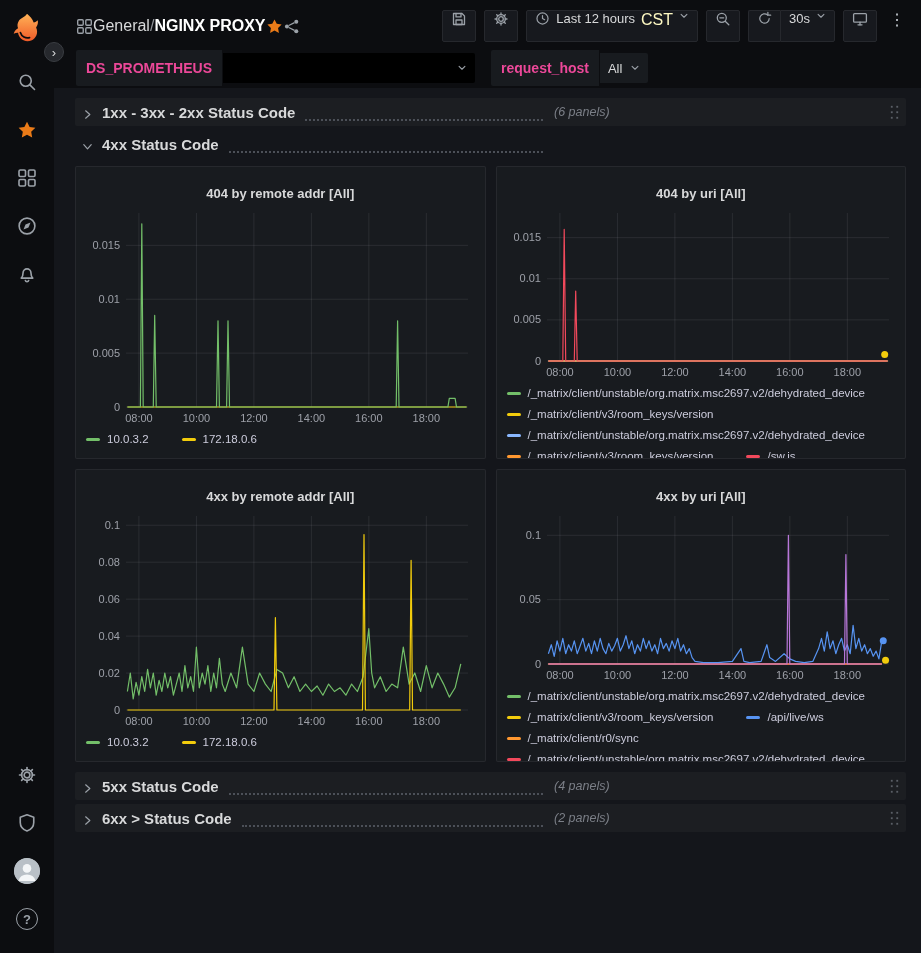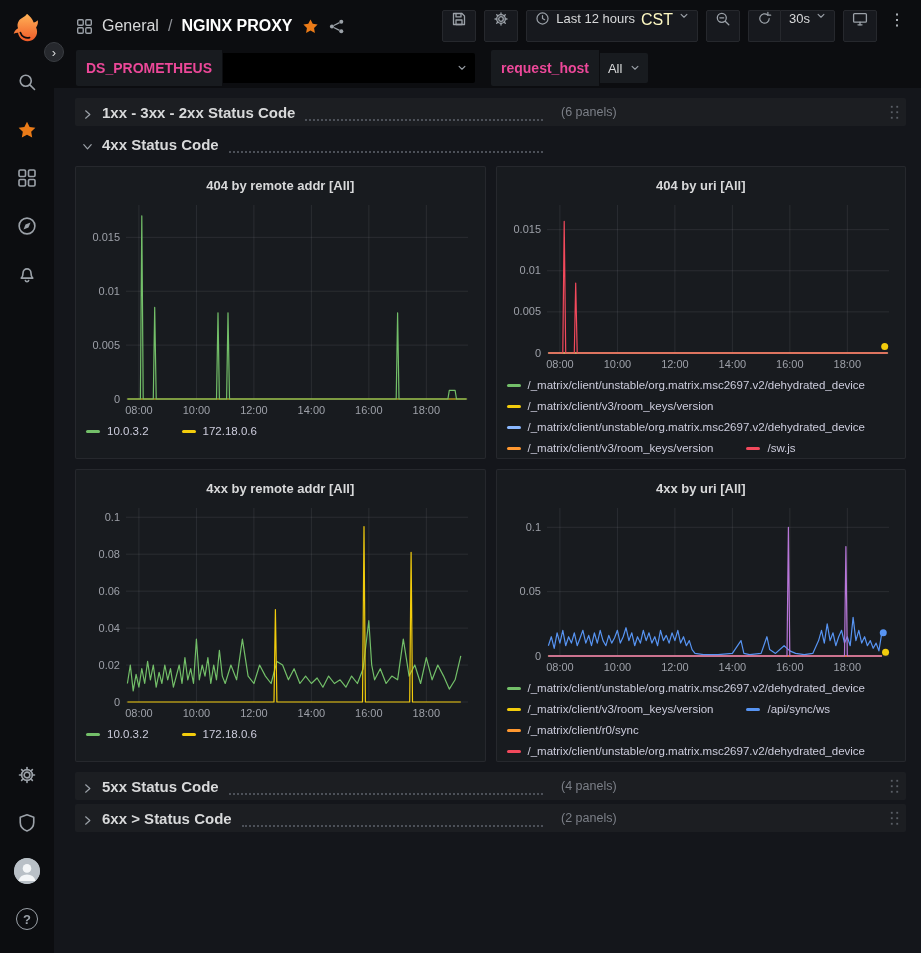--- a/index.html
+++ b/index.html
@@ -18,21 +18,21 @@
   .sidebar-expand{position:absolute;left:44px;top:42px;width:20px;height:20px;border-radius:50%;
     background:#26282d;border:1px solid #3a3d42;color:#d8d9da;font-size:13px;line-height:17px;
     text-align:center;cursor:pointer;z-index:5;padding:0}
   .avatar{width:26px;height:26px;border-radius:50%;overflow:hidden;background:#b9c0c7}
   .help-circle{width:22px;height:22px;border-radius:50%;border:1.6px solid #9ba1a8;color:#9ba1a8;
     font-size:13px;font-weight:700;display:flex;align-items:center;justify-content:center}
 
   
   .main{flex:1;display:flex;flex-direction:column;min-width:0}
   .topbar{height:52px;background:#0c0d10;display:flex;align-items:center;padding:0 12px 0 22px;flex-shrink:0}
-  .breadcrumb{display:flex;align-items:center;gap:9px;font-size:16px}
+  .breadcrumb{display:flex;align-items:center;font-size:16px}
   .bc-section{color:#d8d9da;cursor:pointer}
   .bc-sep{color:#8e9197}
   .bc-title{color:#ffffff;font-weight:700;cursor:pointer}
   .topbar-actions{margin-left:auto;display:flex;align-items:center;gap:8px}
   .tb-btn{height:32px;min-width:32px;background:#17191e;border:1px solid #26282d;border-radius:2px;
     display:flex;justify-content:center;gap:6px;color:#d8d9da;cursor:pointer;
     font-size:13px;padding:0 8px;font-family:inherit}
   .tb-btn.naked{background:none;border:none;min-width:24px;padding:0 2px}
   .btn-group{display:flex}
   .btn-group .tb-btn:first-child{border-radius:2px 0 0 2px;border-right:none}
@@ -49,28 +49,28 @@
     border-radius:0 2px 2px 0;gap:8px}
   .var-value.black{width:252px;background:#000000}
 
   
   .dashboard{flex:1;background:#14161b;padding:6px 15px 0 21px;overflow:hidden}
   .row-header{height:28px;display:flex;align-items:center;margin:4px 0;padding:0 6px;cursor:pointer;border-radius:2px}
   .row-header.collapsed{background:rgba(204,204,220,0.045)}
   .row-lead{display:flex;align-items:flex-end;width:468px}
   .row-title{font-size:15px;font-weight:700;color:#d8d9da;margin-left:8px;white-space:nowrap}
   .row-dots{flex:1;height:13px;border-bottom:2px dotted #4c5058;margin:0 6px 0 10px}
-  .row-count{margin-left:12px;font-size:12.5px;color:#7b7f87}
+  .row-count{margin-left:5px;font-size:12.5px;font-style:italic;color:#7b7f87}
   .drag-handle{margin-left:auto;width:11px;height:17px;cursor:grab;
     background-image:radial-gradient(circle,#5a5e66 1.2px,transparent 1.4px);
     background-size:5.5px 5.5px;background-position:0 0}
 
   .panel-grid{display:grid;grid-template-columns:1fr 1fr;gap:10px;margin:8px 0 10px}
   .panel{height:293px;background:#181b1f;border:1px solid rgba(204,204,220,0.08);border-radius:2px;
-    display:flex;flex-direction:column;overflow:hidden;padding:4px 8px}
+    display:flex;flex-direction:column;overflow:hidden;padding:12px 8px}
   .panel-title{font-size:13px;font-weight:600;color:#d8d9da;text-align:center;padding:7px 0 4px;cursor:pointer}
   .chart-wrap{flex-shrink:0}
   svg.chart{display:block}
   .legend{display:flex;flex-wrap:wrap;align-items:flex-start;padding:2px 2px 0;column-gap:33px}
   .legend-item{display:inline-flex;align-items:center;line-height:21px;font-size:11.5px;color:#ccccdc;cursor:pointer;white-space:nowrap}
   .legend-swatch{display:inline-block;width:14px;height:3px;border-radius:2px;margin-right:7px;flex-shrink:0}
 </style>
 </head>
 <body>
 
@@ -476,21 +476,21 @@
               <span class="legend-item">
                 <span class="legend-swatch" style="background: rgb(115, 191, 105);"></span>
                 <span>/_matrix/client/unstable/org.matrix.msc2697.v2/dehydrated_device</span>
               </span>
               <span class="legend-item">
                 <span class="legend-swatch" style="background: rgb(242, 204, 12);"></span>
                 <span>/_matrix/client/v3/room_keys/version</span>
               </span>
               <span class="legend-item">
                 <span class="legend-swatch" style="background: rgb(87, 148, 242);"></span>
-                <span>/api/sync/ws</span>
+                <span>/api/live/ws</span>
               </span>
               <span class="legend-item">
                 <span class="legend-swatch" style="background: rgb(255, 152, 48);"></span>
                 <span>/_matrix/client/r0/sync</span>
               </span>
               <span class="legend-item">
                 <span class="legend-swatch" style="background: rgb(242, 73, 92);"></span>
                 <span>/_matrix/client/unstable/org.matrix.msc2697.v2/dehydrated_device</span>
               </span>
             </div>

